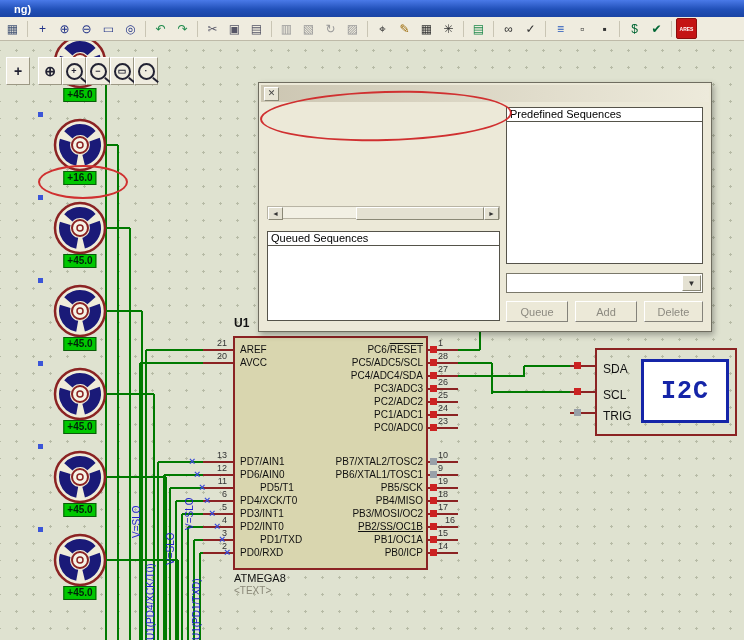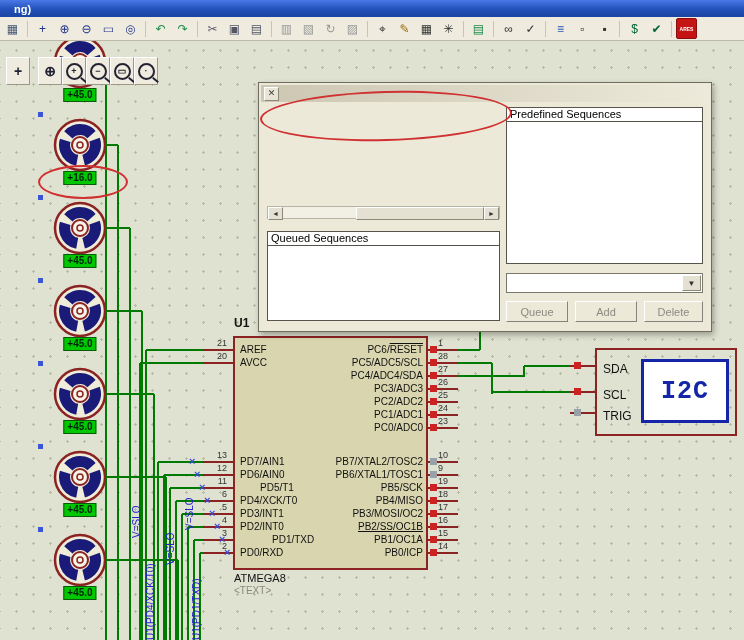--- a/index.html
+++ b/index.html
@@ -262,21 +262,21 @@
       <div class="pin-num" style="left: 199px; top: 489px; width: 28px; text-align: right;">6</div>
       <div class="pin-name" style="left: 240px; top: 495px;">PD4/XCK/T0</div>
       <div class="pin-stub" style="left: 203px; top: 513px; width: 30px; height: 2px;"></div>
       <div class="pin-num" style="left: 199px; top: 502px; width: 28px; text-align: right;">5</div>
       <div class="pin-name" style="left: 240px; top: 508px;">PD3/INT1</div>
       <div class="pin-stub" style="left: 203px; top: 526px; width: 30px; height: 2px;"></div>
       <div class="pin-num" style="left: 199px; top: 515px; width: 28px; text-align: right;">4</div>
       <div class="pin-name" style="left: 240px; top: 521px;">PD2/INT0</div>
       <div class="pin-stub" style="left: 203px; top: 539px; width: 30px; height: 2px;"></div>
       <div class="pin-num" style="left: 199px; top: 528px; width: 28px; text-align: right;">3</div>
-      <div class="pin-name" style="left: 240px; top: 534px; padding-left: 32px;">PD1/TXD</div>
+      <div class="pin-name" style="left: 228px; top: 534px; padding-left: 32px;">PD1/TXD</div>
       <div class="pin-stub" style="left: 203px; top: 552px; width: 30px; height: 2px;"></div>
       <div class="pin-num" style="left: 199px; top: 541px; width: 28px; text-align: right;">2</div>
       <div class="pin-name" style="left: 240px; top: 547px;">PD0/RXD</div>
       <div class="pin-stub" style="left: 428px; top: 349px; width: 30px; height: 2px;"></div>
       <div class="psq" style="left: 430px; top: 346px; background: rgb(204, 34, 34);"></div>
       <div class="pin-num" style="left: 438px; top: 338px; width: 24px;">1</div>
       <div class="pin-name" style="right: 321px; top: 344px;">PC6/<span class="ov">RESET</span></div>
       <div class="pin-stub" style="left: 428px; top: 362px; width: 30px; height: 2px;"></div>
       <div class="psq" style="left: 430px; top: 359px; background: rgb(204, 34, 34);"></div>
       <div class="pin-num" style="left: 438px; top: 351px; width: 24px;">28</div>
@@ -316,21 +316,21 @@
       <div class="pin-stub" style="left: 428px; top: 500px; width: 30px; height: 2px;"></div>
       <div class="psq" style="left: 430px; top: 497px; background: rgb(204, 34, 34);"></div>
       <div class="pin-num" style="left: 438px; top: 489px; width: 24px;">18</div>
       <div class="pin-name" style="right: 321px; top: 495px;">PB4/MISO</div>
       <div class="pin-stub" style="left: 428px; top: 513px; width: 30px; height: 2px;"></div>
       <div class="psq" style="left: 430px; top: 510px; background: rgb(204, 34, 34);"></div>
       <div class="pin-num" style="left: 438px; top: 502px; width: 24px;">17</div>
       <div class="pin-name" style="right: 321px; top: 508px;">PB3/MOSI/OC2</div>
       <div class="pin-stub" style="left: 428px; top: 526px; width: 30px; height: 2px;"></div>
       <div class="psq" style="left: 430px; top: 523px; background: rgb(204, 34, 34);"></div>
-      <div class="pin-num" style="left: 438px; top: 515px; width: 24px;">16</div>
+      <div class="pin-num" style="left: 438px; top: 515px; width: 24px; text-align: center;">16</div>
       <div class="pin-name" style="right: 321px; top: 521px; text-decoration: underline;">PB2/SS/OC1B</div>
       <div class="pin-stub" style="left: 428px; top: 539px; width: 30px; height: 2px;"></div>
       <div class="psq" style="left: 430px; top: 536px; background: rgb(204, 34, 34);"></div>
       <div class="pin-num" style="left: 438px; top: 528px; width: 24px;">15</div>
       <div class="pin-name" style="right: 321px; top: 534px;">PB1/OC1A</div>
       <div class="pin-stub" style="left: 428px; top: 552px; width: 30px; height: 2px;"></div>
       <div class="psq" style="left: 430px; top: 549px; background: rgb(204, 34, 34);"></div>
       <div class="pin-num" style="left: 438px; top: 541px; width: 24px;">14</div>
       <div class="pin-name" style="right: 321px; top: 547px;">PB0/ICP</div>
       <div class="pin-stub" style="left: 570px; top: 365px; width: 25px; height: 2px;"></div>

